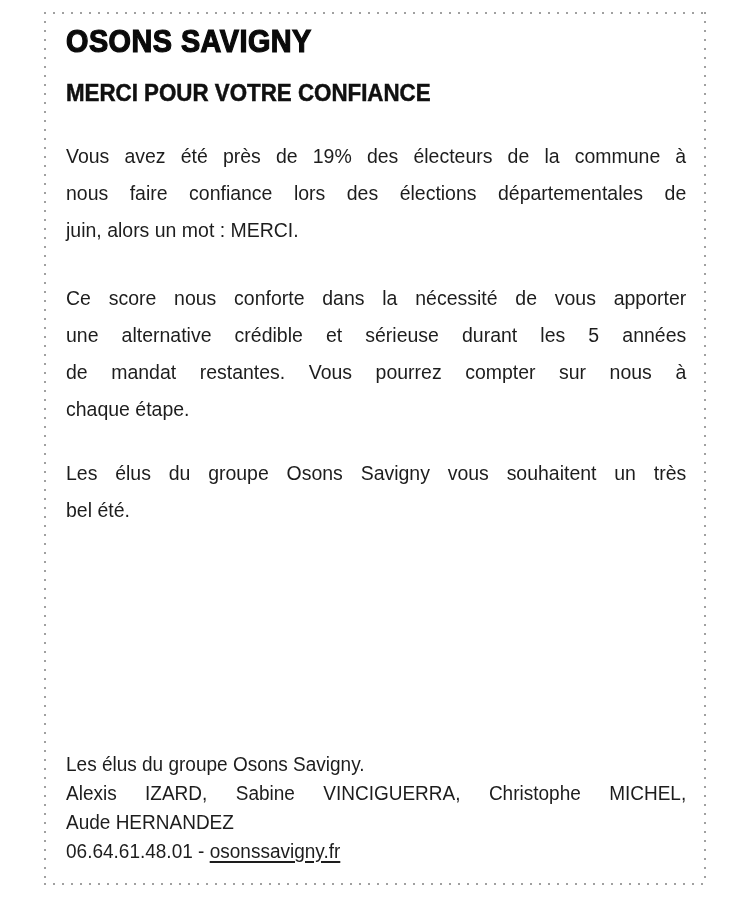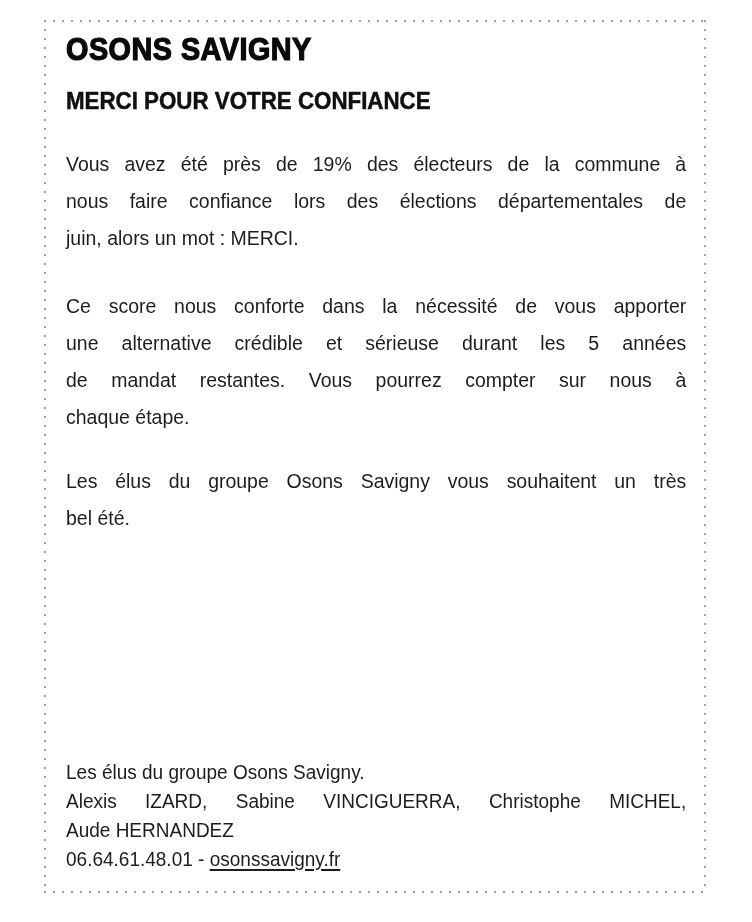--- a/index.html
+++ b/index.html
@@ -10,21 +10,21 @@
     background: #ffffff;
     overflow: hidden;
     font-family: "Liberation Sans", "DejaVu Sans", sans-serif;
     color: #1d1d1d;
   }
 
   
   .card {
     position: absolute;
     left: 44px;
-    top: 20px;
+    top: 12px;
     width: 662px;
     height: 873px;
     box-sizing: border-box;
     padding: 13px 20px 0 22px;
     background-image:
       repeating-linear-gradient(90deg, #a0a0a0 0 2px, transparent 2px 9px),
       repeating-linear-gradient(90deg, #a0a0a0 0 2px, transparent 2px 9px),
       repeating-linear-gradient(180deg, #a0a0a0 0 2px, transparent 2px 9px),
       repeating-linear-gradient(180deg, #a0a0a0 0 2px, transparent 2px 9px);
     background-position: left top, left bottom, left top, right top;

